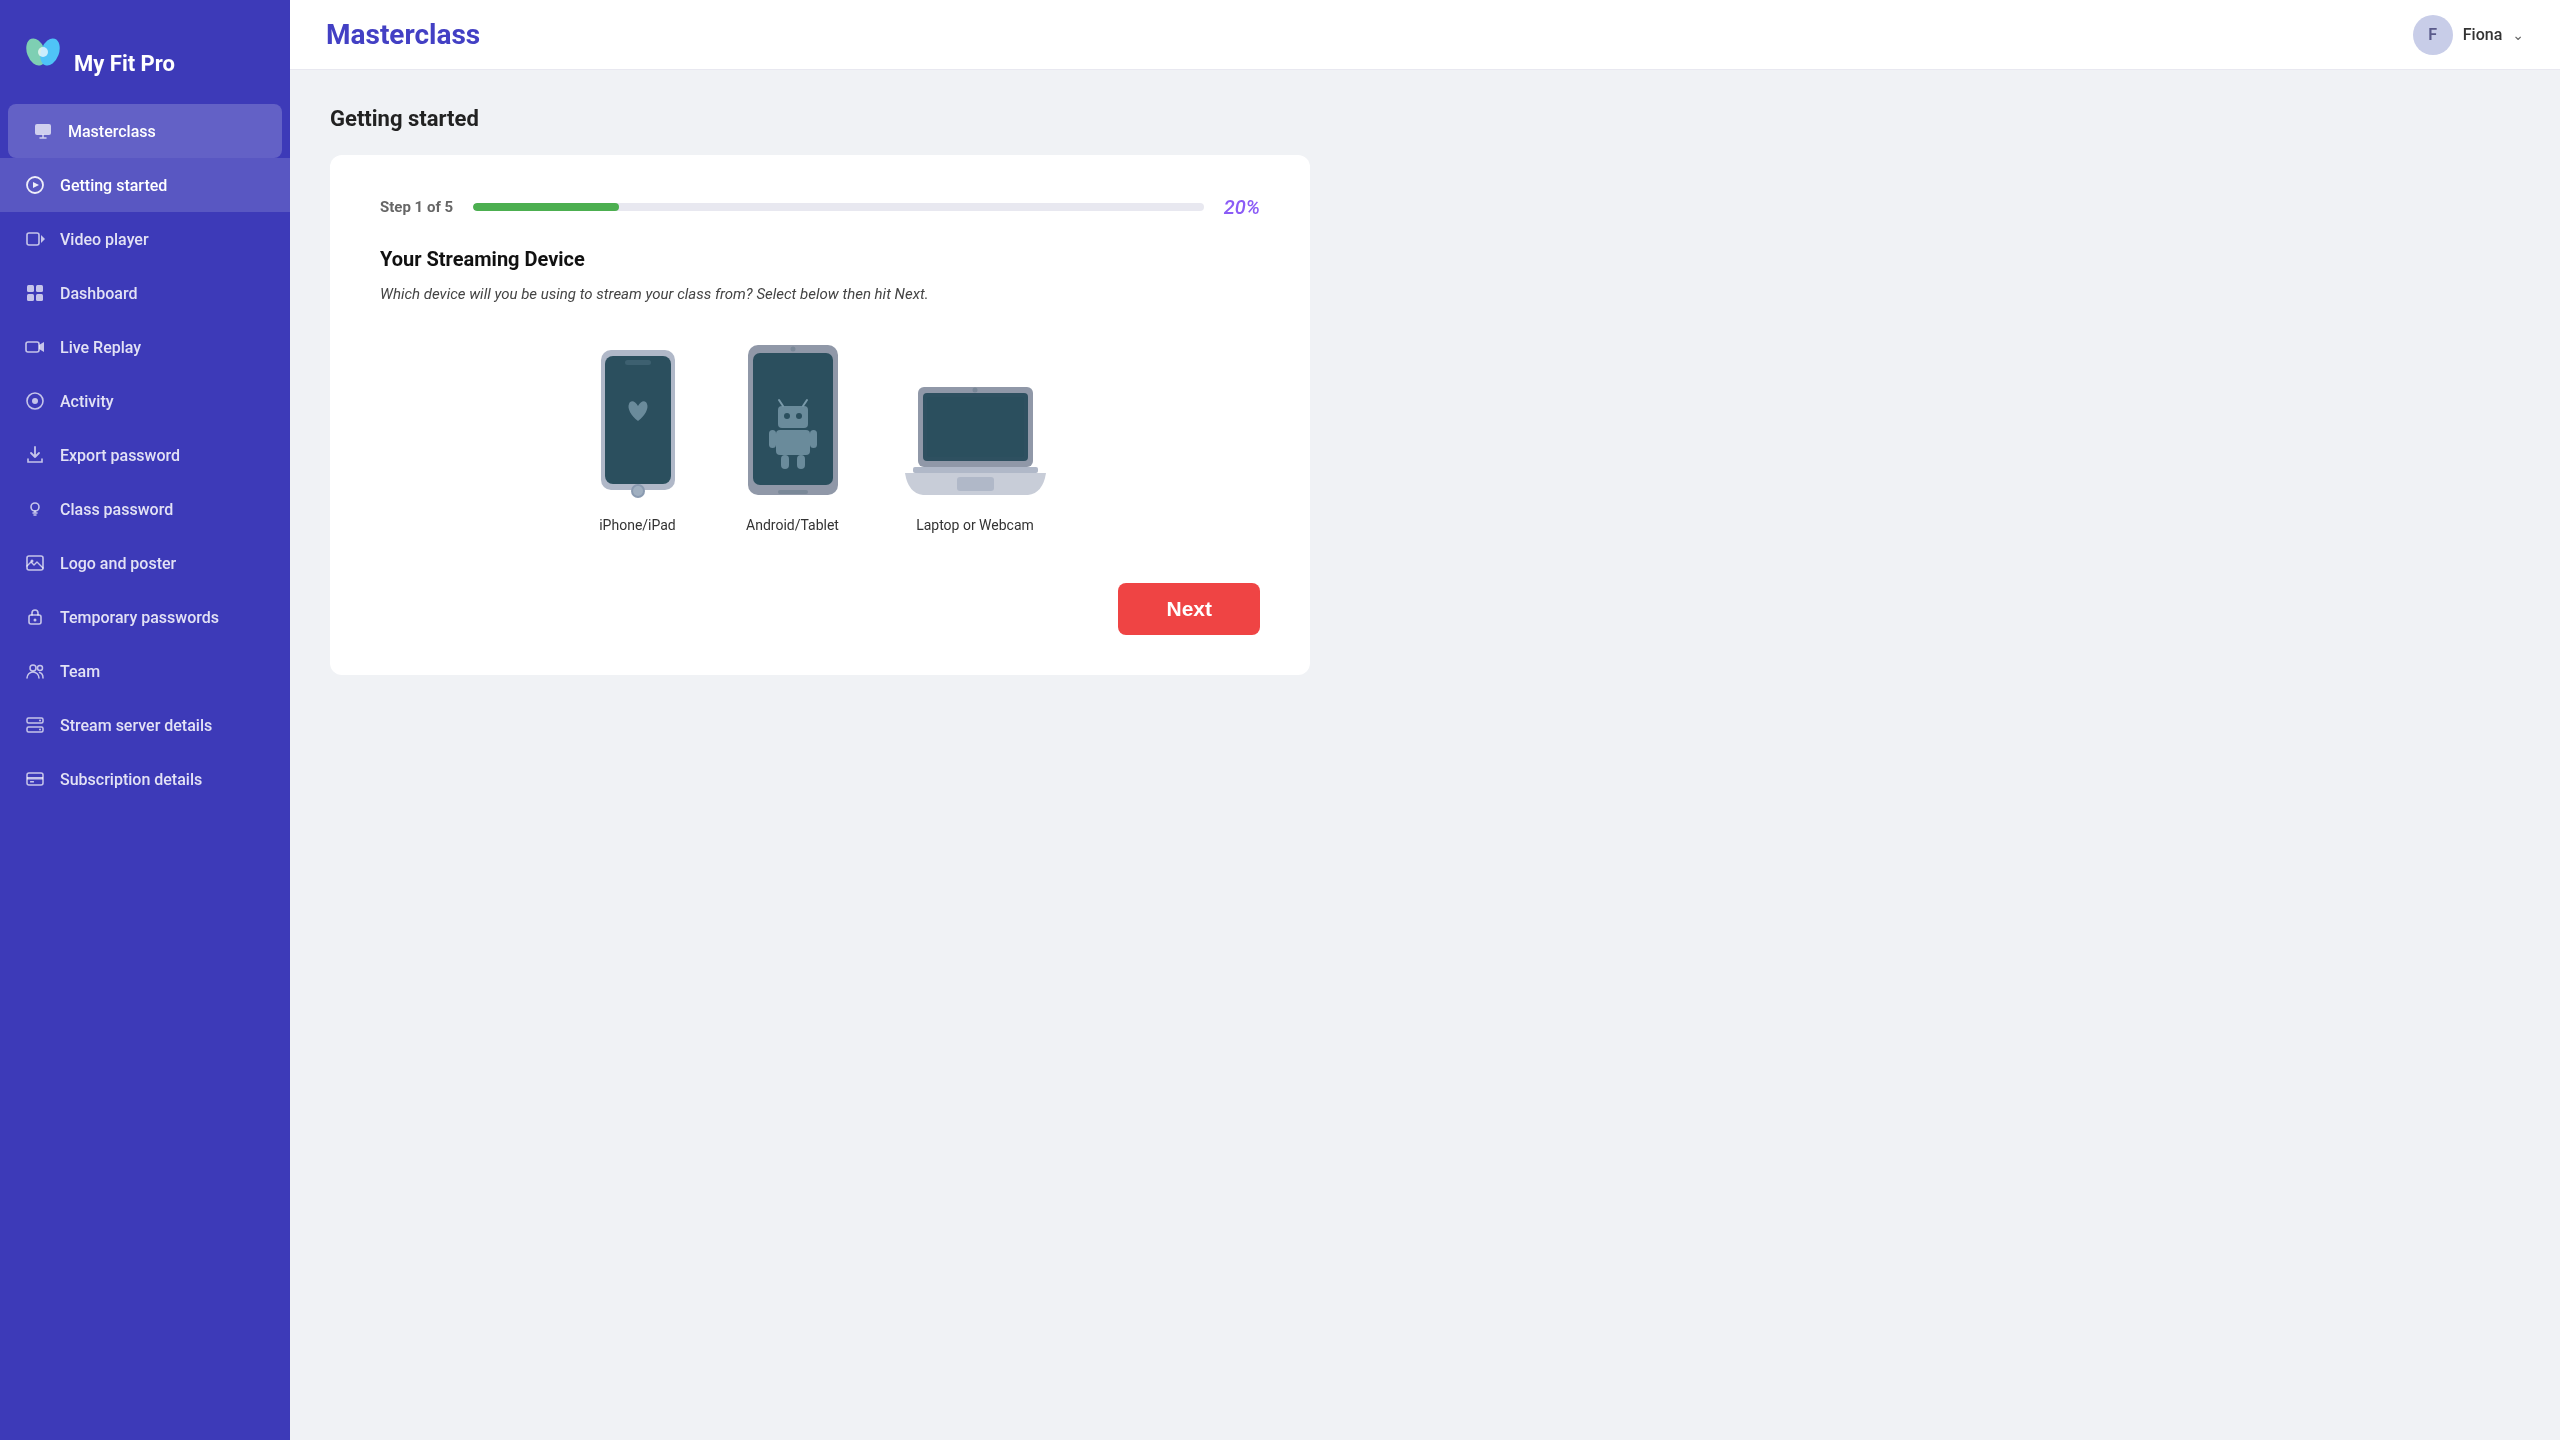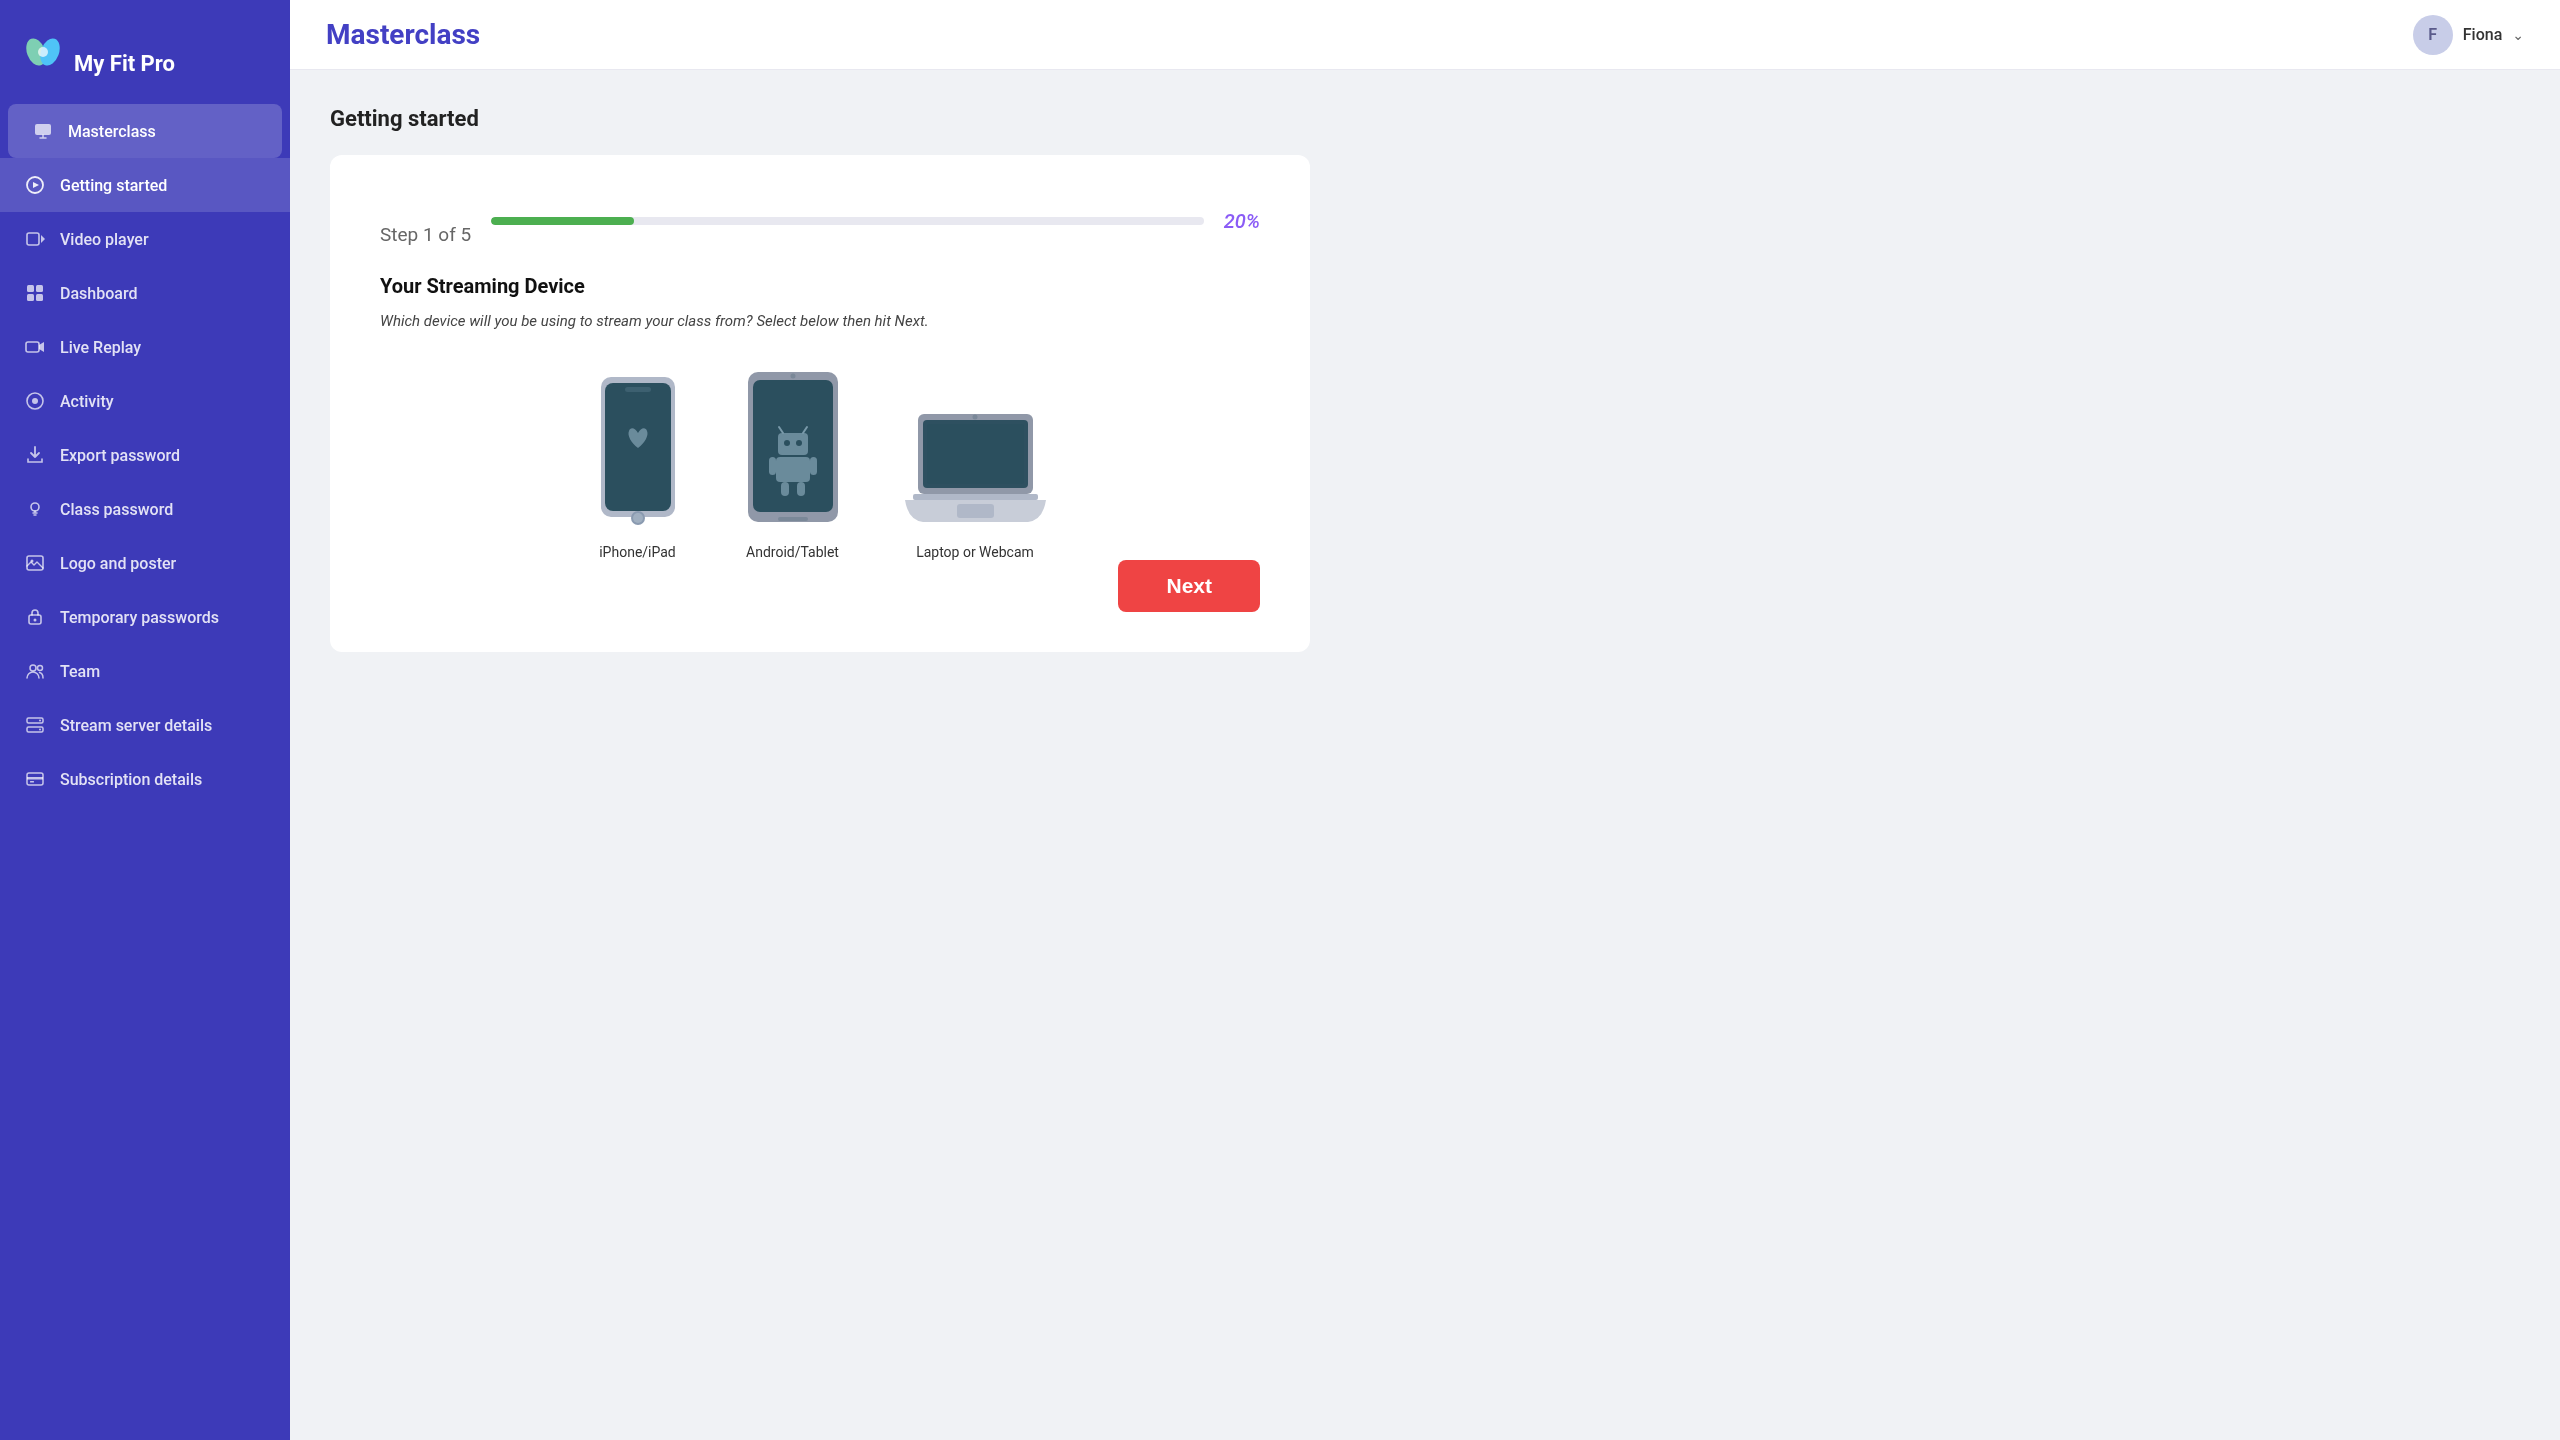--- a/index.html
+++ b/index.html
@@ -136,25 +136,24 @@
     }
 
     #step-header {
       display: flex;
       align-items: center;
       gap: 20px;
       margin-bottom: 28px;
     }
 
     #step-label {
-      font-size: 19px;
+      font-size: 15px;
       color: #666;
-      font-weight: 400;
+      font-weight: 700;
       white-space: nowrap;
-      margin-top: 28px;
     }
 
     #progress-bar-container {
       flex: 1;
       height: 8px;
       background: #e8e8f0;
       border-radius: 4px;
       overflow: hidden;
     }
 
@@ -185,20 +184,21 @@
       color: #444;
       margin-bottom: 40px;
       font-style: italic;
     }
 
     #devices-row {
       display: flex;
       align-items: flex-end;
       gap: 60px;
       justify-content: center;
+      margin-bottom: 50px;
     }
 
     .device-option {
       display: flex;
       flex-direction: column;
       align-items: center;
       gap: 14px;
       cursor: pointer;
     }
 

